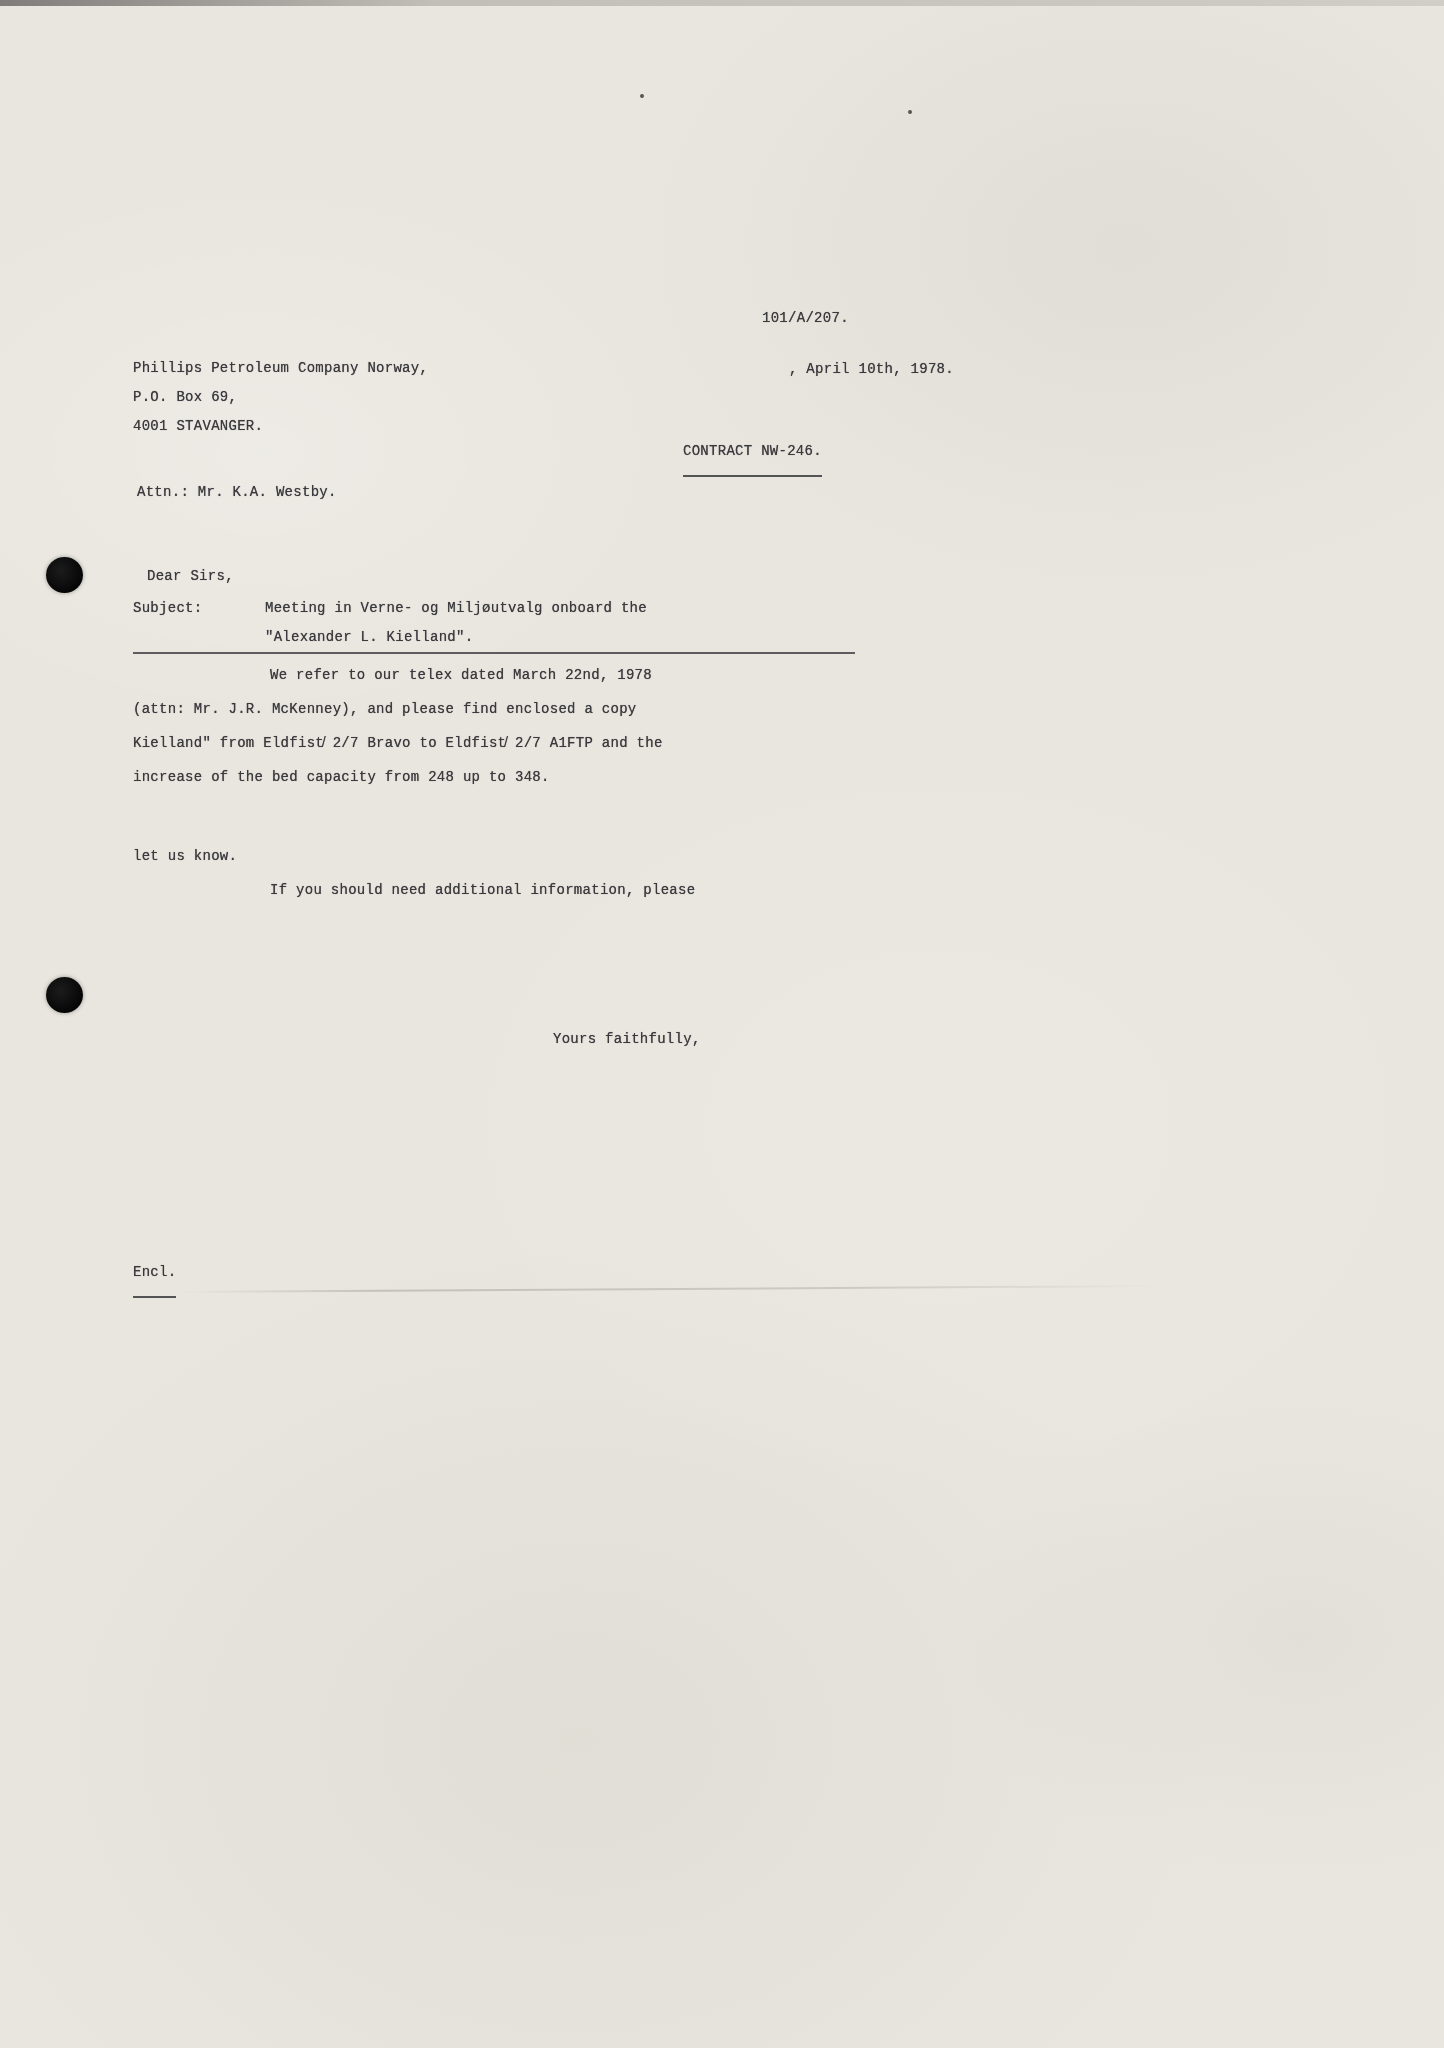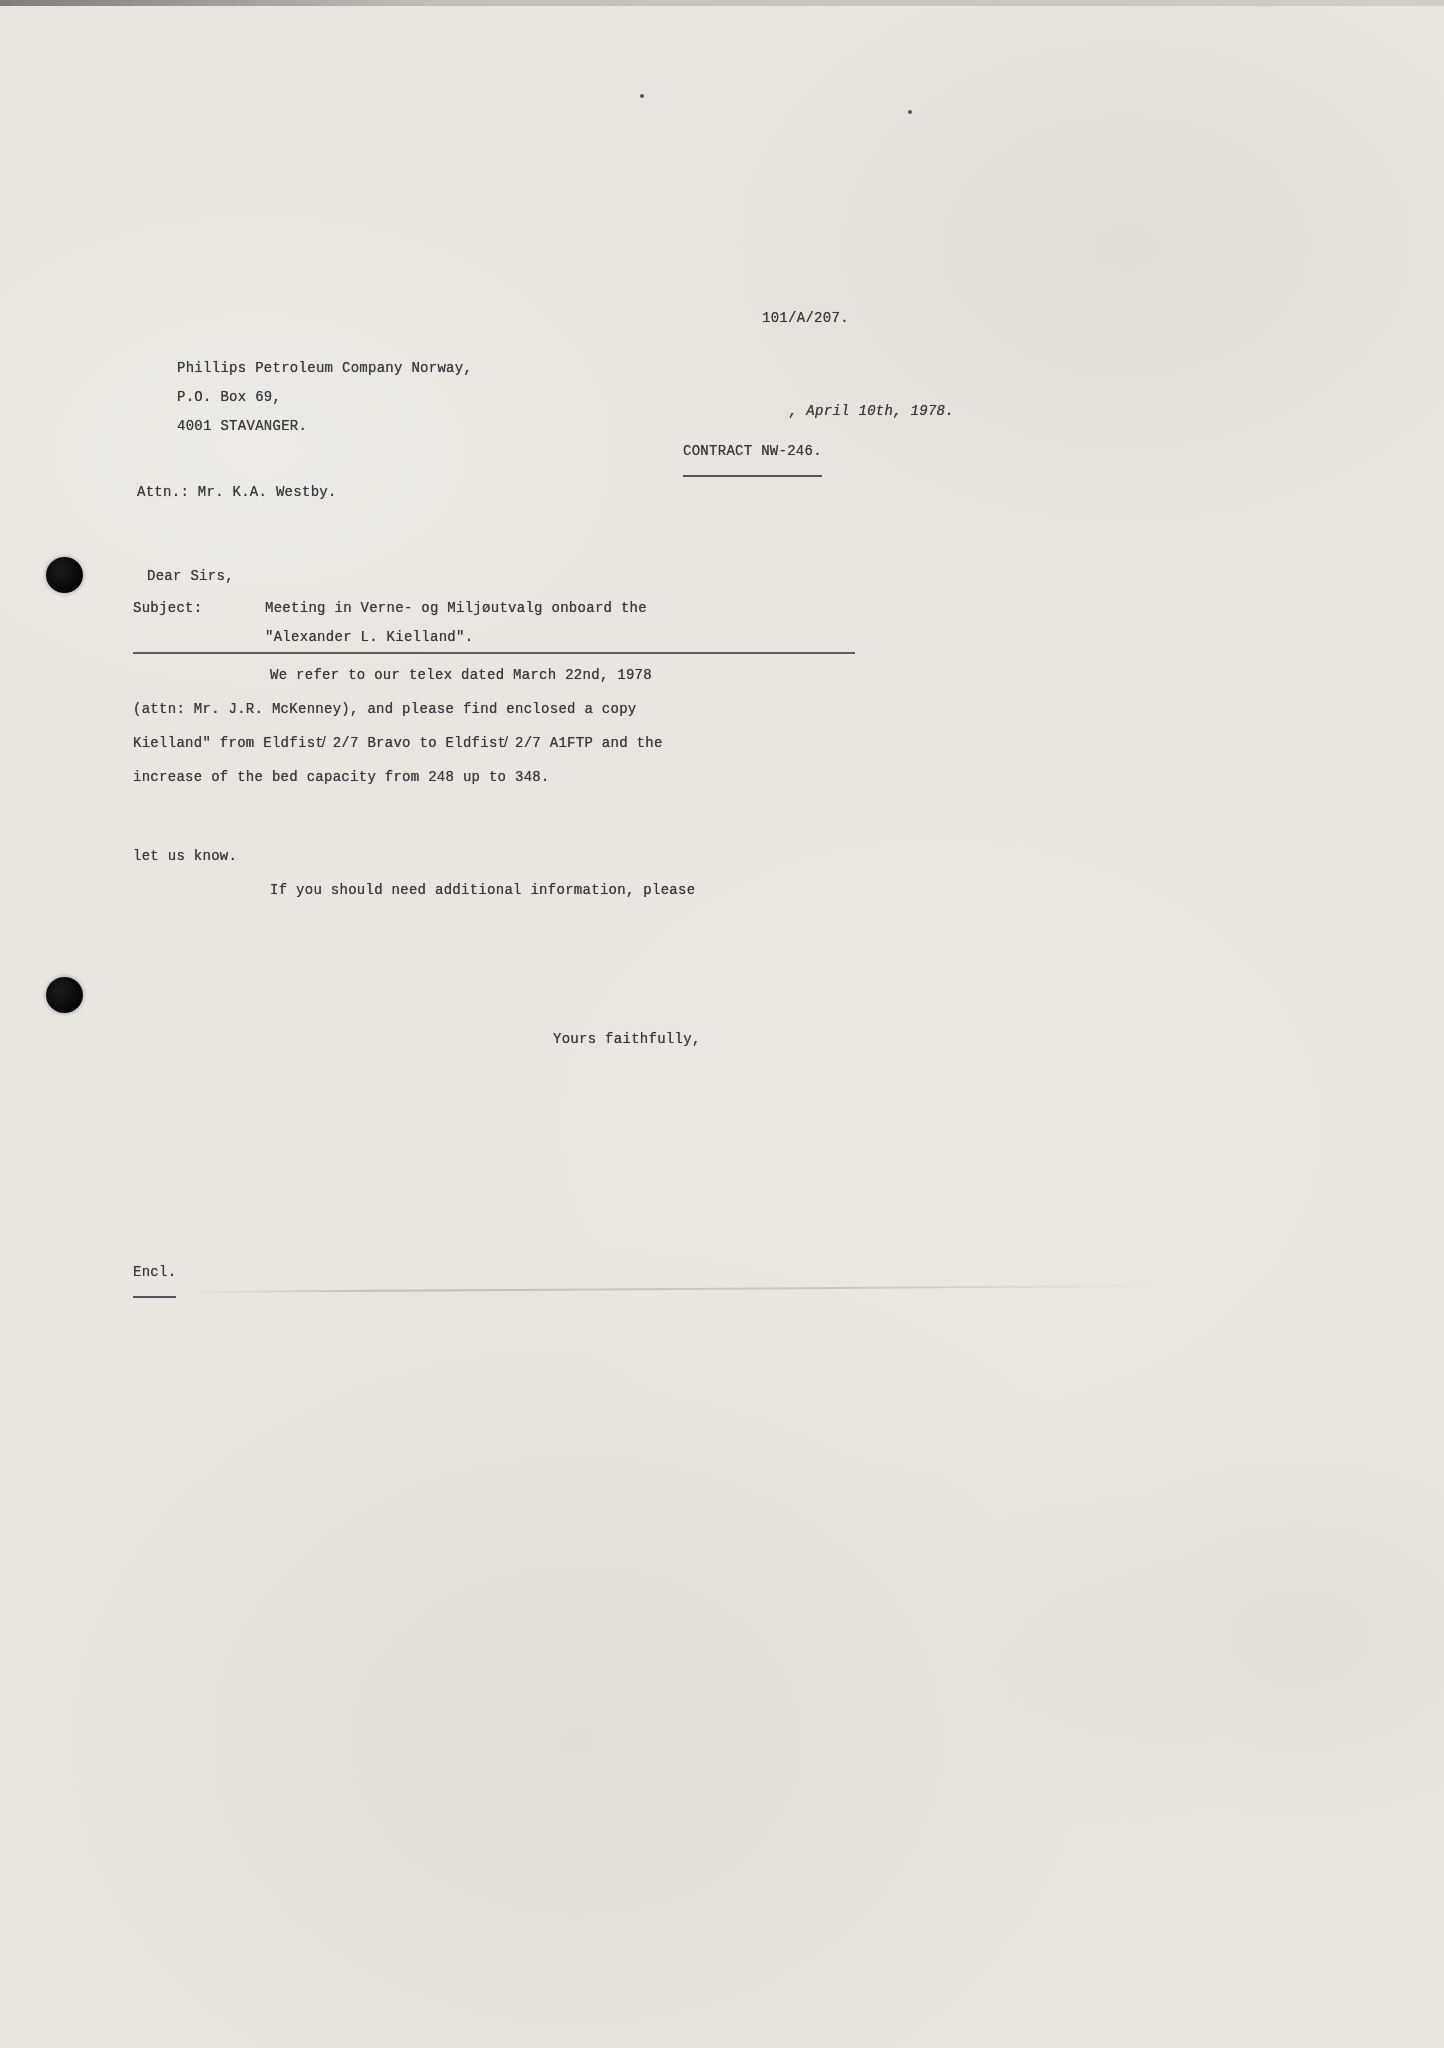--- a/index.html
+++ b/index.html
@@ -89,27 +89,27 @@
   <div class="top-edge"></div>
 
   <div class="speck" style="left:640px; top:94px;"></div>
   <div class="speck" style="left:908px; top:110px;"></div>
 
   <div class="hole-punch" style="left:46px; top:557px;"></div>
   <div class="hole-punch" style="left:46px; top:977px;"></div>
 
   <div class="txt" style="left:762px; top:310px;">101/A/207.</div>
 
-  <div class="txt address-block" style="left:133px; top:354px;margin-left:44px;">
+  <div class="txt address-block" style="left:133px; top:354px;">
     <div>Phillips Petroleum Company Norway,</div>
     <div>P.O. Box 69,</div>
     <div>4001 STAVANGER.</div>
   </div>
 
-  <div class="txt" style="left:789px; top:403px;font-style:italic;">, April 10th, 1978.</div>
+  <div class="txt" style="left:789px; top:361px;">, April 10th, 1978.</div>
 
   <div class="txt underlined" style="left:683px; top:443px;">CONTRACT NW-246.</div>
 
   <div class="txt" style="left:137px; top:484px;">Attn.: Mr. K.A. Westby.</div>
 
   <div class="txt" style="left:147px; top:529px;margin-top:39px;">Dear Sirs,</div>
 
   <div class="txt subject-block" style="left:133px; top:594px;">
     <span class="subject-label">Subject:</span>
     <div class="subject-lines">

